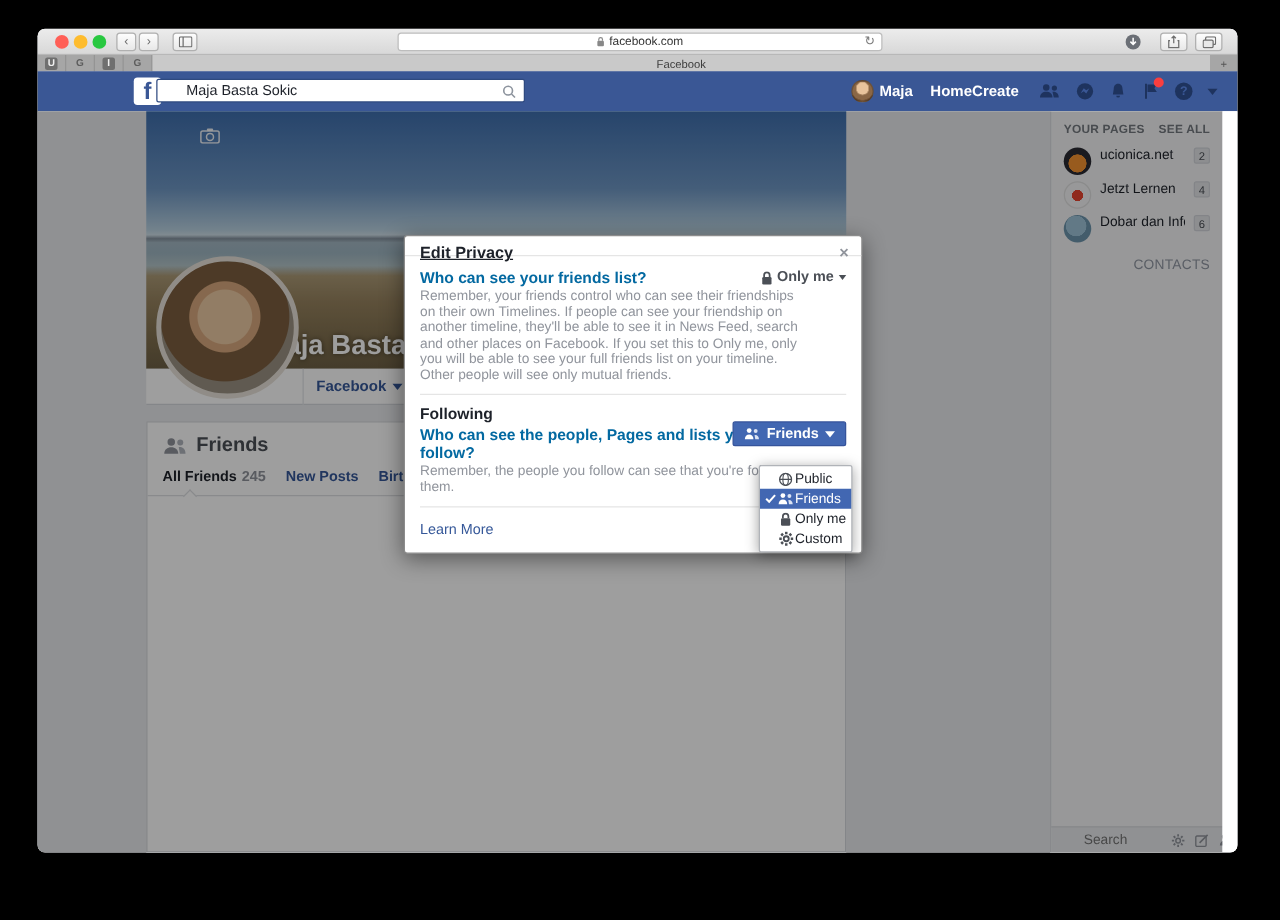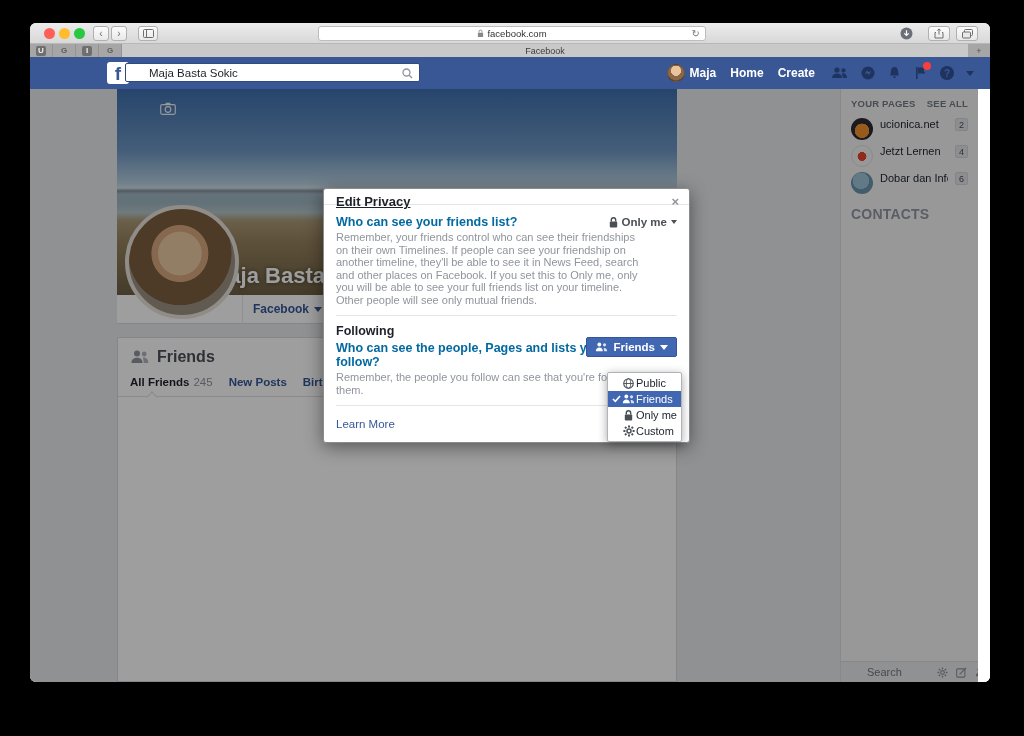--- a/index.html
+++ b/index.html
@@ -39,35 +39,35 @@
   .cover-cam { position:absolute; left:43px; top:13px; color:rgba(255,255,255,.85); }
   .cover-name { position:absolute; left:93px; top:174px; color:#fff; font-size:22px; font-weight:bold; text-shadow:0 0 4px rgba(0,0,0,.45); white-space:nowrap; }
   .big-avatar { position:absolute; left:8px; top:116px; width:114px; height:114px; border-radius:50%; border:4px solid #e9e3da; z-index:3;
     background:radial-gradient(circle at 48% 42%, #eccaa4 0 26%, #d9a97e 27% 34%, #7c5e3f 35% 62%, #9b9284 63% 78%, #bdb4a6 79%); }
   .profile-bar { position:relative; height:29px; background:#fff; border-bottom:1px solid #d6d9dd; }
   .pb-divider { position:absolute; left:125px; top:0; width:1px; height:29px; background:#e2e5e9; }
   .timeline-btn { position:absolute; left:136px; top:7px; color:#365899; font-size:12px; font-weight:bold; display:flex; align-items:center; gap:5px; }
   .friends-card { position:absolute; left:87px; top:248px; width:560px; height:345px; background:#fff; border:1px solid #d6d9dd; }
   .fc-head { display:flex; align-items:center; gap:8px; padding:10px 12px 4px 12px; color:#4b4f56; font-size:16px; font-weight:bold; }
   .fc-tabs { position:relative; display:flex; align-items:center; gap:16px; padding:6px 12px 8px 12px; border-bottom:1px solid #dddfe2; font-size:11.5px; font-weight:bold; }
-  .fc-tab-active { color:#1d2129; } .fc-count { color:#90949c; font-weight:normal; margin-left:4px; }
+  .fc-tab-active { color:#1d2129; } .fc-count { color:#90949c; font-weight:bold; margin-left:4px; }
   .fc-tab { color:#365899; }
   .fc-notch { position:absolute; left:30px; bottom:-5px; width:8px; height:8px; background:#fff; border-left:1px solid #dddfe2; border-top:1px solid #dddfe2; transform:rotate(45deg); }
 
   
   .sidebar { position:absolute; left:810px; top:0; width:138px; height:593px; background:#f5f6f7; border-left:1px solid #dcdee3; }
   .sb-head { display:flex; justify-content:space-between; padding:9px 10px 6px 10px; font-size:9.5px; font-weight:bold; color:#757a80; letter-spacing:.2px; }
   .sb-row { display:flex; align-items:flex-start; gap:7px; padding:3px 10px; height:27px; }
   .sb-name { flex:1; font-size:11px; color:#1d2129; white-space:nowrap; overflow:hidden; }
   .sb-badge { min-width:13px; height:13px; background:#e4e6e9; border:1px solid #d3d6db; border-radius:2px; font-size:9px; color:#4b4f56; display:flex; align-items:center; justify-content:center; padding:0 2px; }
   .sb-av { width:22px; height:22px; border-radius:50%; flex:none; }
   .sb-av.owl { background:radial-gradient(circle at 50% 58%, #f59331 0 42%, #2a2a33 44%); }
   .sb-av.fries { background:radial-gradient(circle at 50% 52%, #e8452f 0 30%, #f5f6f7 32%); border:1px solid #e0e0e0; }
   .sb-av.earth { background:radial-gradient(circle at 45% 40%, #9fc4d8 0 45%, #6d95ad 47% 75%, #587d93 77%); }
-  .sb-contacts { padding:10px 10px 4px 10px; font-size:14px; font-weight:bold; color:#9197a3; letter-spacing:.2px; }
+  .sb-contacts { padding:10px 10px 4px 10px; font-size:11px; font-weight:normal; color:#9197a3; letter-spacing:.2px;text-align:right; }
   .sb-active { position:absolute; left:0; bottom:21px; width:100%; border-top:1px solid #dcdee3; padding:7px 8px 6px 8px; font-size:10.5px; color:#1d2129; line-height:1.35; }
   .sb-active a { color:#365899; text-decoration:none; }
   .sb-search { position:absolute; left:0; bottom:0; width:100%; height:21px; background:#e9ebee; border-top:1px solid #d8dade; display:flex; align-items:center; padding:0 8px; gap:18px; color:#90949c; }
   .sb-search input { border:none; background:transparent; width:52px; font-size:11px; color:#90949c; font-family:inherit; outline:none; }
   .sb-tools { margin-left:auto; display:flex; gap:8px; align-items:center; color:#90949c; }
 
   .scrollstrip { position:absolute; left:948px; top:0; width:12px; height:593px; background:#fff; z-index:6; }
   .dim { position:absolute; left:0; top:0; width:948px; height:593px; background:rgba(0,0,0,.38); z-index:5; }
 
   
@@ -168,21 +168,21 @@
   <div class="fb-nav">
     <div class="fb-logo">f</div>
     <input class="fb-search" value="Maja Basta Sokic" style="">
     <svg class="fb-search-ic" width="11" height="11" viewBox="0 0 11 11">
         <circle cx="4.5" cy="4.5" r="3.5" fill="none" stroke="#8d949e" stroke-width="1.3"></circle>
         <line x1="7.2" y1="7.2" x2="10" y2="10" stroke="#8d949e" stroke-width="1.3"></line>
       </svg>
     <div class="nav-right">
       <span class="avatar-s" style="margin-right:5px;"></span>
       <span class="nav-item" style="margin-right:14px;">Maja</span>
-      <span class="nav-item" style="margin-right:14px;">Home</span>
+      <span class="nav-item" style="">Home</span>
       <span class="nav-item" style="margin-right:16px;">Create</span>
       <span class="nav-ic" style="margin-right:13px;">
         <svg width="17" height="12" viewBox="0 0 17 12">
             <circle cx="6" cy="3" r="2.6" fill="#1e335e"></circle>
             <path d="M1 11 c0-3 2.2-4.6 5-4.6 s5 1.6 5 4.6 z" fill="#1e335e"></path>
             <circle cx="12.5" cy="3.4" r="2.1" fill="#1e335e"></circle>
             <path d="M11 6.4 c3-.4 5 1.4 5 4.6 h-4" fill="#1e335e"></path>
           </svg>
       </span>
       <span class="nav-ic" style="margin-right:13px;">

